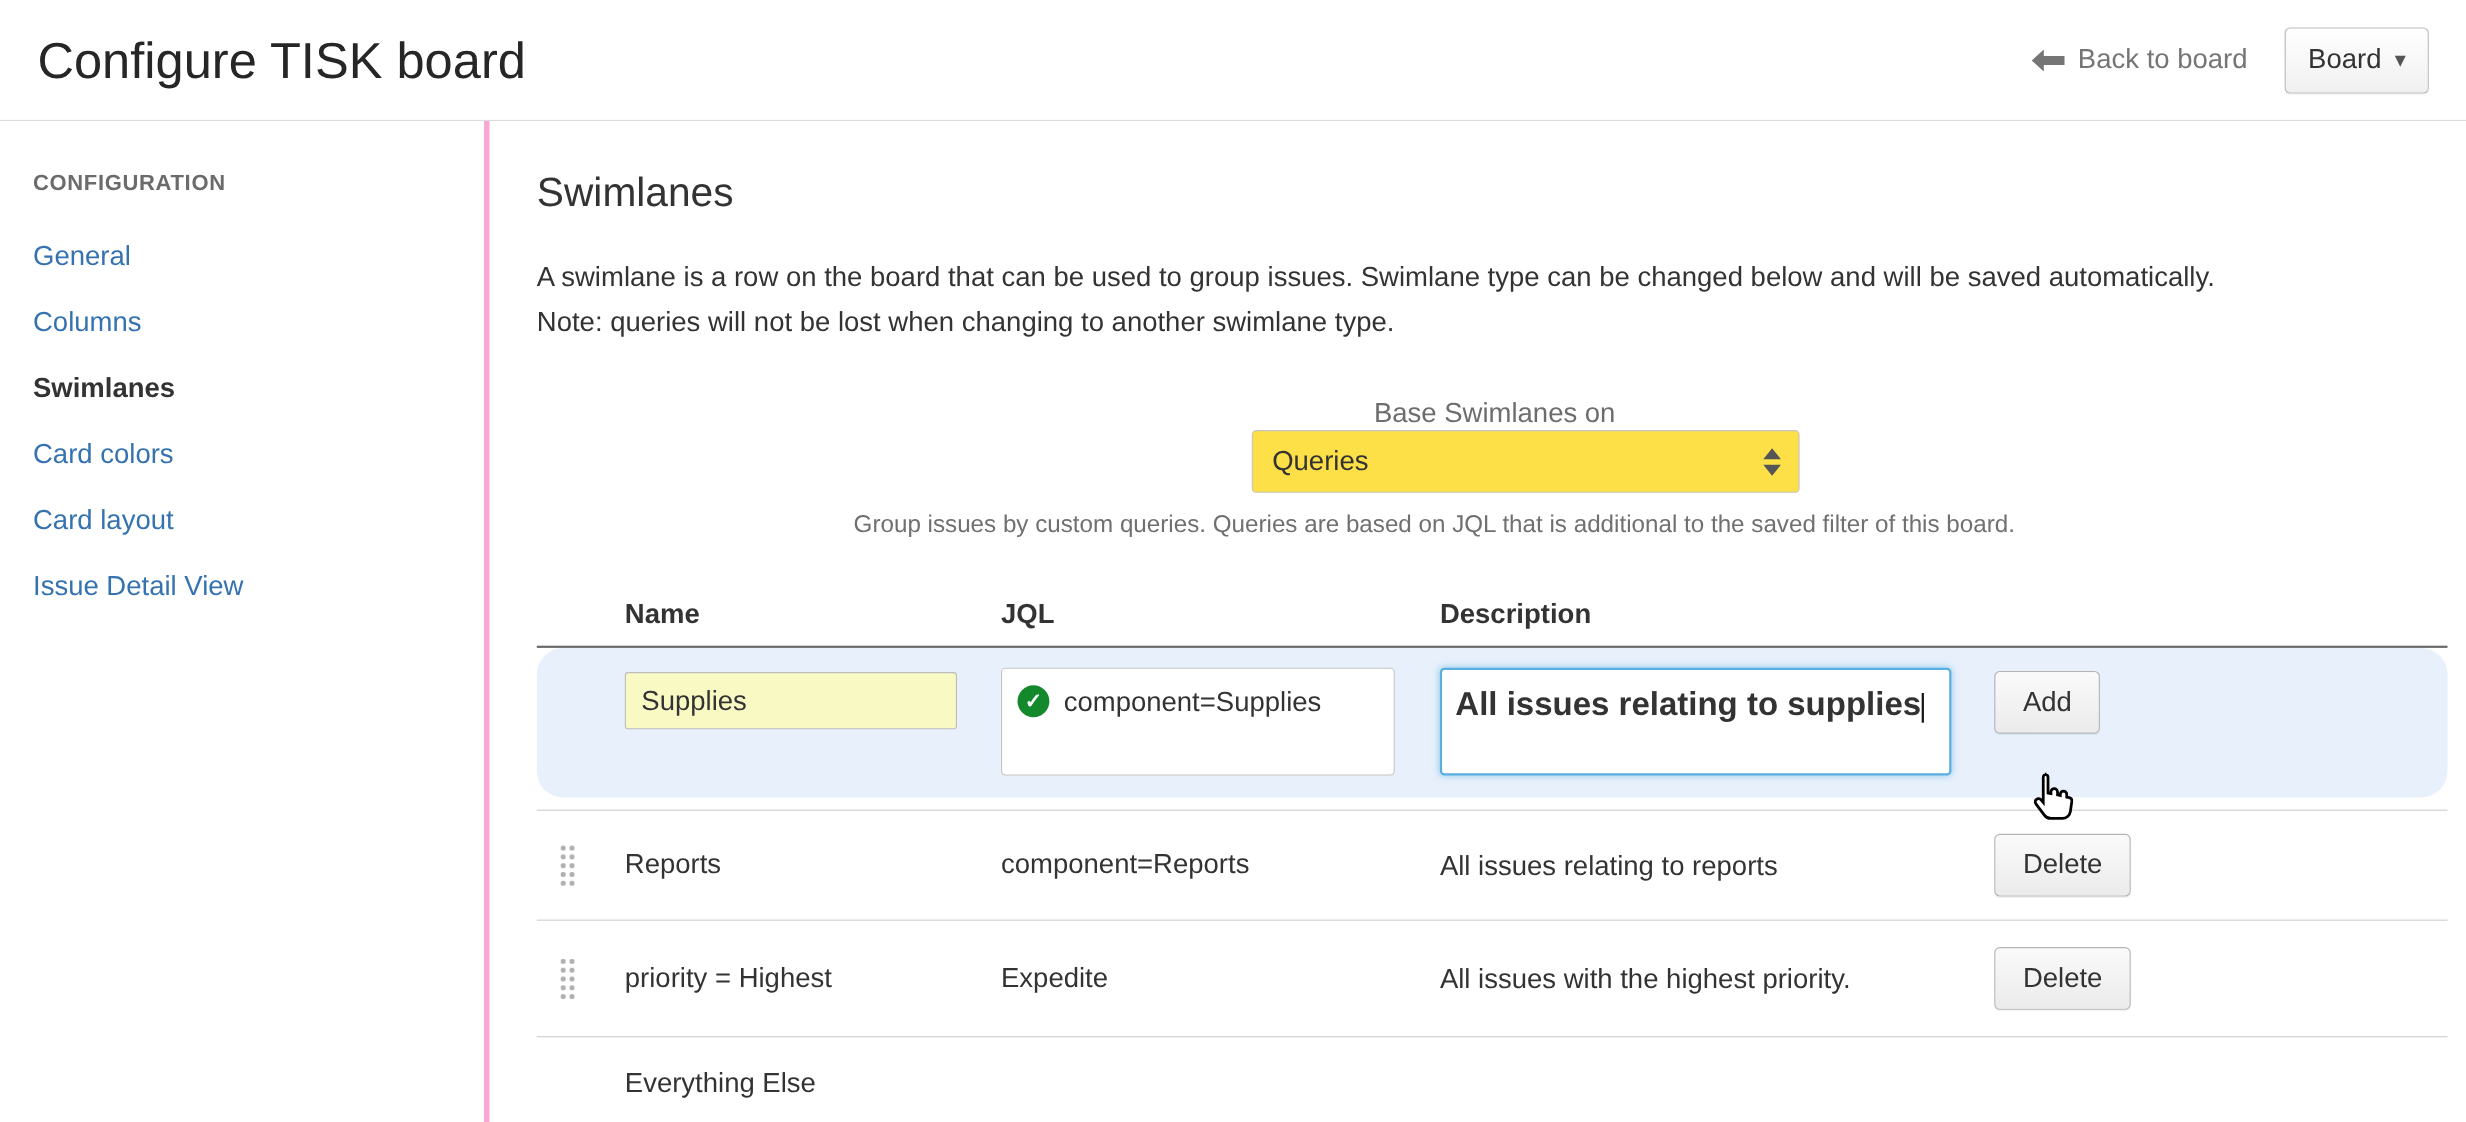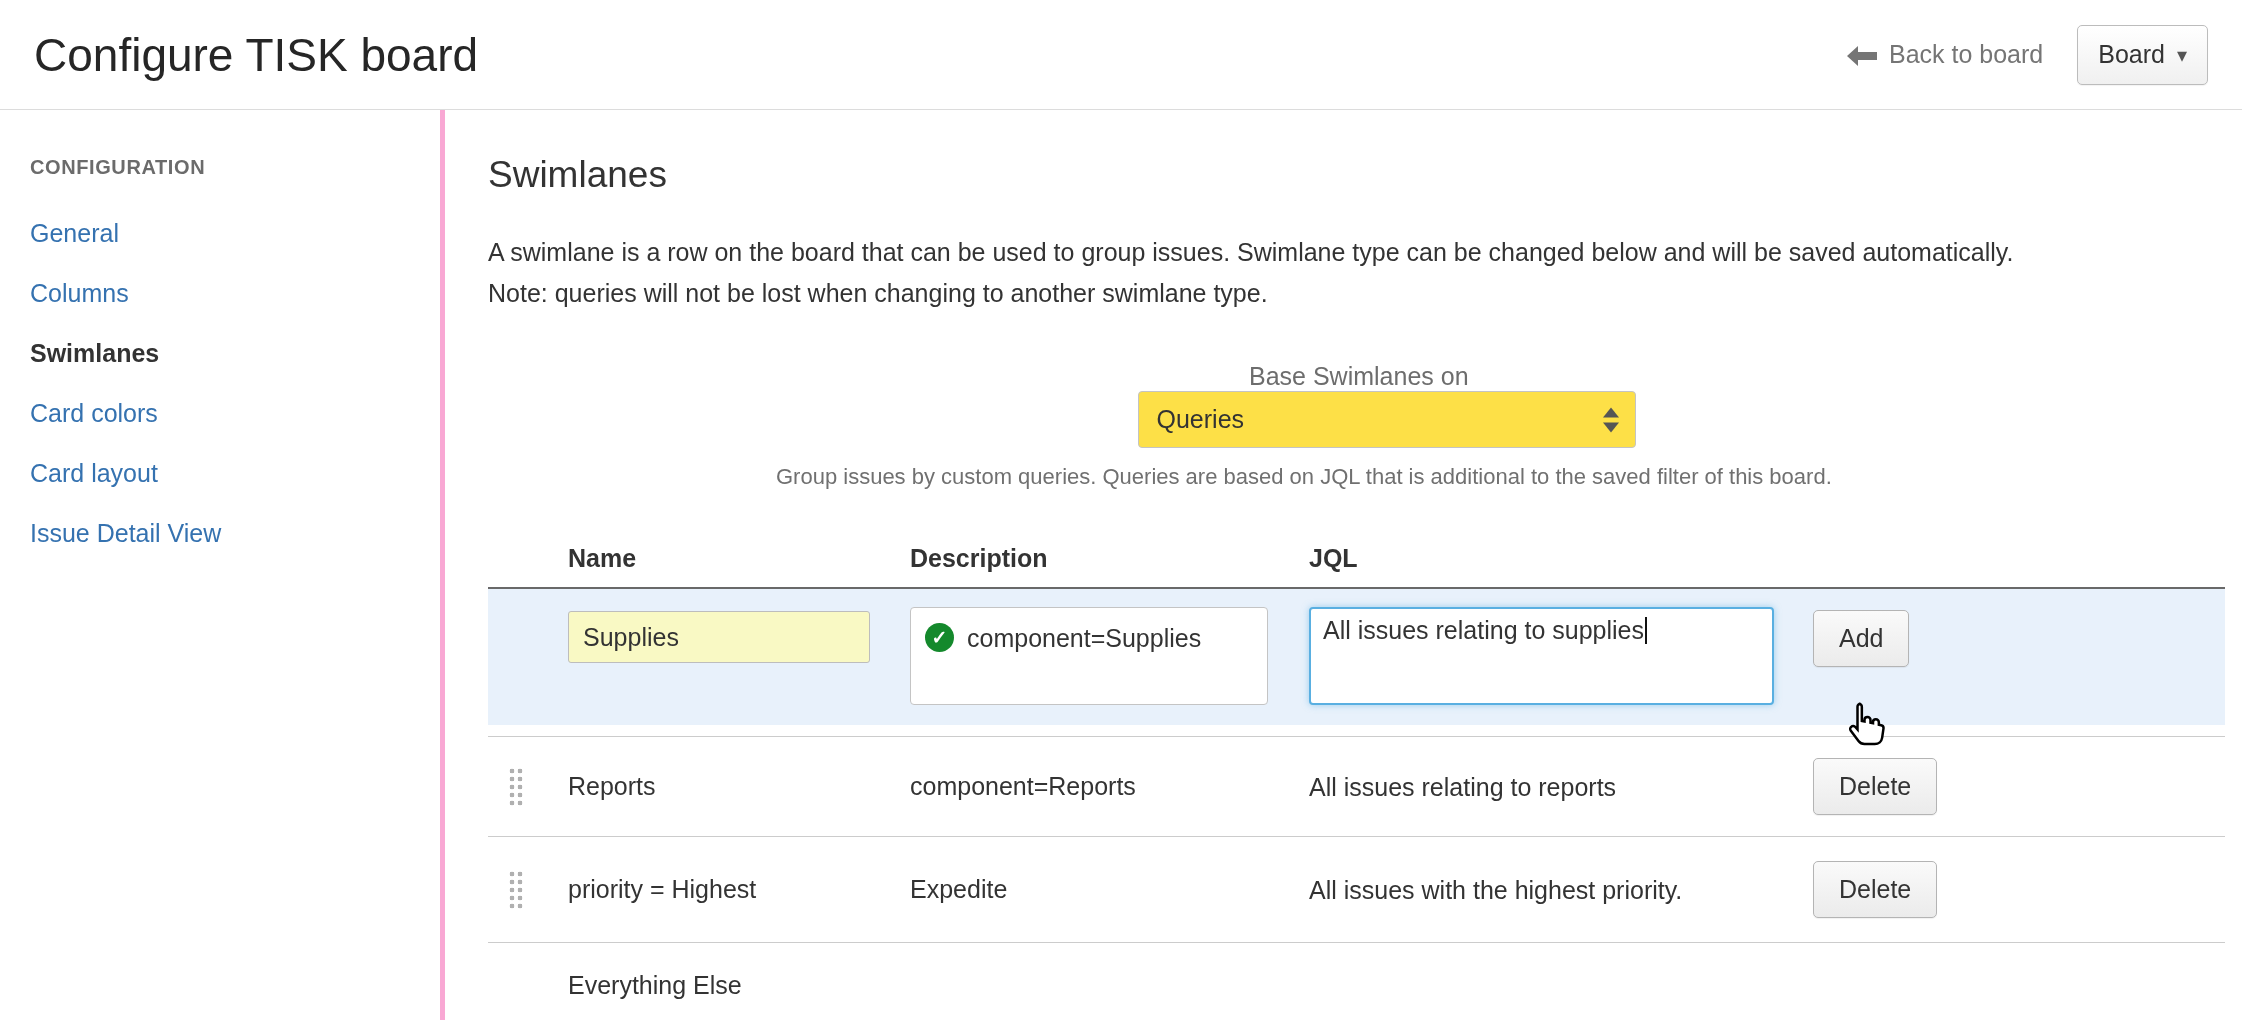--- a/index.html
+++ b/index.html
@@ -45,33 +45,33 @@
   .spinner .down { width: 0; height: 0; border-left: 8px solid transparent;
     border-right: 8px solid transparent; border-top: 10px solid #555; }
   .base-help { margin-left: 288px; margin-top: 16px; font-size: 22px; color: #707070; }
 
   
   .sw-table { margin-top: 54px; width: 1737px; }
   .t-grid { display: grid; grid-template-columns: 80px 342px 399px 504px 412px; }
   .t-head { border-bottom: 2px solid #696969; padding-bottom: 14px; }
   .t-head div { font-size: 25px; font-weight: bold; color: #333; }
 
-  .edit-row { background: #e8f1fb; padding: 18px 0 20px; align-items: flex-start; }
+  .edit-row { background: #e8f1fb; padding: 18px 0 20px; align-items: flex-start; border-radius: 24px; }
   .name-input { width: 302px; height: 52px; background: #f9f9c4; border: 1px solid #bdbdbd;
     border-radius: 3px; font-size: 25px; font-family: "Liberation Sans", sans-serif;
     color: #333; padding: 0 14px; margin-top: 4px; outline: none; }
   .jql-box { width: 358px; height: 98px; background: #fff; border: 1px solid #c4c4c4;
     border-radius: 4px; display: flex; align-items: flex-start; gap: 13px; padding: 13px 14px; }
   .check-icon { width: 29px; height: 29px; border-radius: 50%; background: #14892c;
     color: #fff; font-size: 19px; font-weight: bold; display: flex; align-items: center;
     justify-content: center; flex-shrink: 0; margin-top: 2px; }
   .jql-text { font-size: 25px; color: #333; margin-top: 3px; }
   .desc-area { width: 465px; height: 98px; background: #fff; border: 2px solid #59afe1;
-    border-radius: 4px; box-shadow: 0 0 7px rgba(89,175,225,0.55); padding: 5px 12px;
-    font-size: 25px; color: #333; line-height: 33px; }
+    border-radius: 4px; box-shadow: 0 0 7px rgba(89,175,225,0.55); padding: 15px 12px;
+    font-size: 30px; color: #333; line-height: 33px; font-weight: bold; }
   .text-caret { display: inline-block; width: 2px; height: 27px; background: #111;
     vertical-align: text-bottom; margin-left: 1px; }
   .small-btn { display: inline-flex; align-items: center; justify-content: center;
     height: 57px; padding: 0 25px; font-size: 25px; color: #333;
     background: linear-gradient(#fafafa, #ebebeb); border: 1px solid #b4b4b4;
     border-radius: 5px; cursor: pointer; box-shadow: 0 1px 1px rgba(0,0,0,0.06); }
   .edit-row .small-btn { margin-top: 3px; }
 
   .rows { margin-top: 11px; }
   .data-row { border-top: 1px solid #cccccc; align-items: center; }
@@ -135,22 +135,22 @@
             <span class="down"></span>
         </span>
       </div>
     </div>
     <div class="base-help">Group issues by custom queries. Queries are based on JQL that is additional to the saved filter of this board.</div>
 
     <div class="sw-table">
       <div class="t-grid t-head">
         <div></div>
         <div>Name</div>
+        <div>JQL</div>
         <div>Description</div>
-        <div>JQL</div>
         <div></div>
       </div>
 
       <div class="t-grid edit-row">
         <div></div>
         <div>
           <input class="name-input" value="Supplies" style="">
         </div>
         <div>
           <div class="jql-box">

